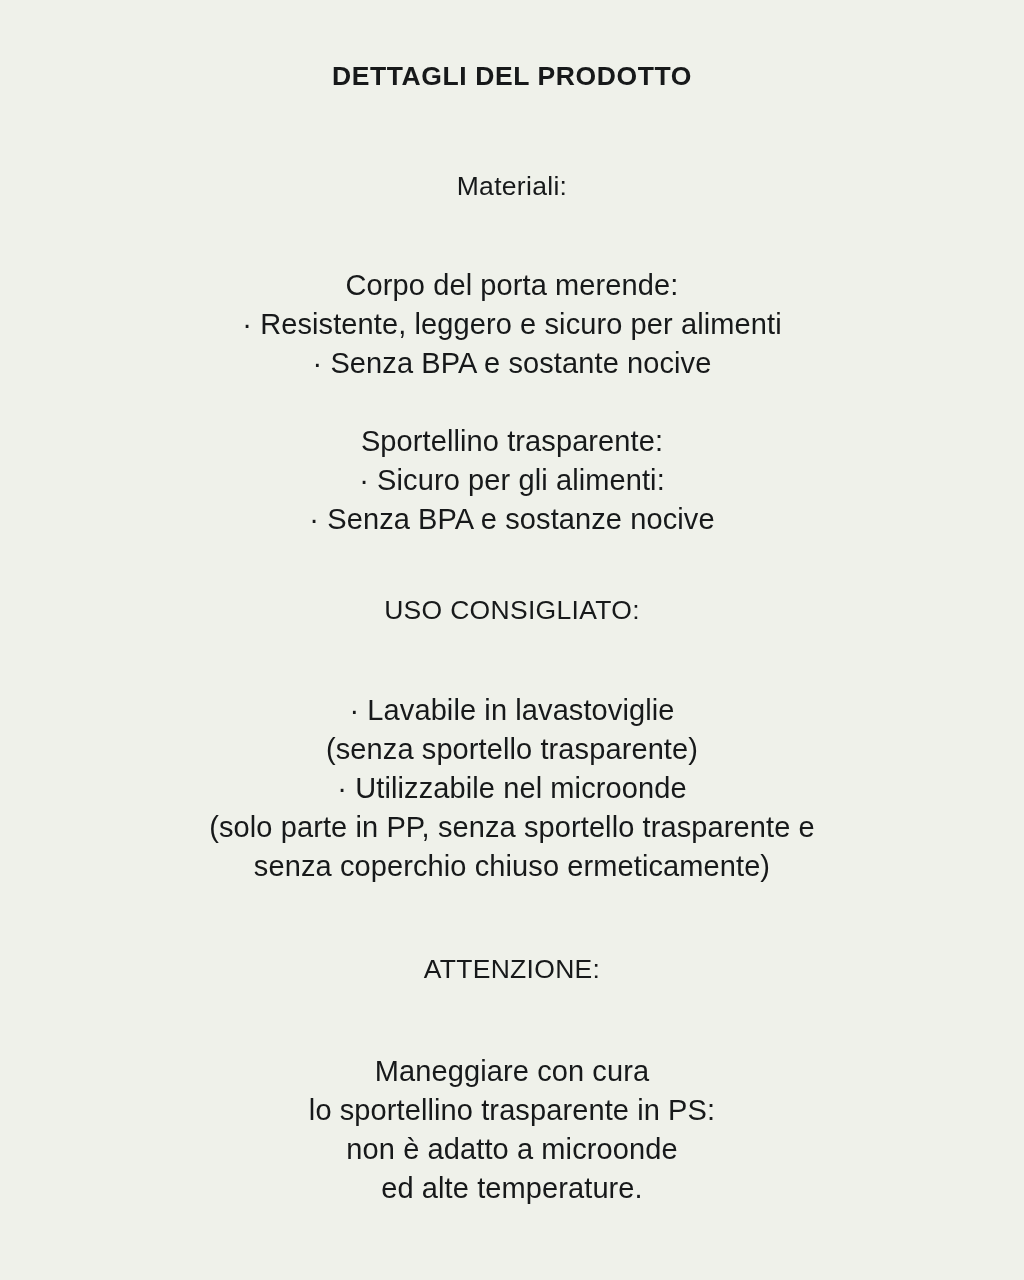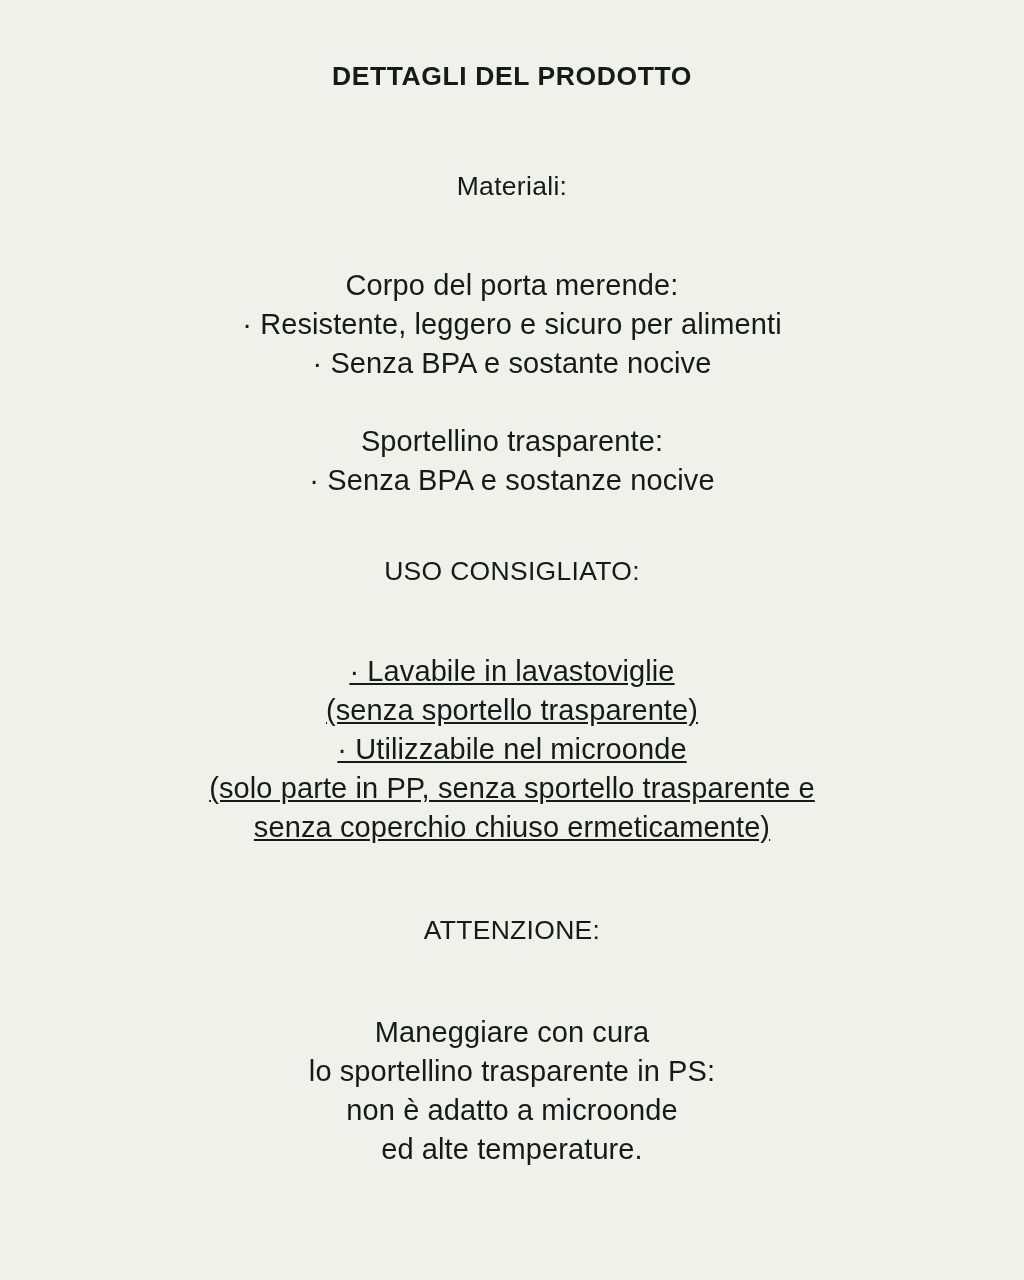--- a/index.html
+++ b/index.html
@@ -53,40 +53,41 @@
   .block {
     font-size: 29px;
     font-weight: 400;
     line-height: 39px;
     letter-spacing: 0.1px;
   }
   .block .line { display: block; white-space: nowrap; }
 
   .block-materials-body  { margin-top: 44px; }
   .block-materials-lid   { margin-top: 39px; }
-  .block-usage           { margin-top: 46px; text-decoration: underline; }
+  .block-usage           { margin-top: 46px; }
   .block-warning         { margin-top: 47px; }
 </style>
 </head>
 <body style="background: rgb(239, 241, 234); color: rgb(23, 25, 26);">
 
 <div class="sheet">
 
   <h1 class="doc-title">DETTAGLI DEL PRODOTTO</h1>
 
   <h2 class="section-heading heading-materiali">Materiali:</h2>
 
   <div class="block block-materials-body">
     <span class="line">Corpo del porta merende:</span>
     <span class="line">· Resistente, leggero e sicuro per alimenti</span>
     <span class="line">· Senza BPA e sostante nocive</span>
   </div>
 
   <div class="block block-materials-lid">
     <span class="line">Sportellino trasparente:</span>
+    <span class="line">· Sicuro per gli alimenti:</span>
     <span class="line">· Senza BPA e sostanze nocive</span>
   </div>
 
   <h2 class="section-heading heading-uso">USO CONSIGLIATO:</h2>
 
   <div class="block block-usage">
     <span class="line">· Lavabile in lavastoviglie</span>
     <span class="line">(senza sportello trasparente)</span>
     <span class="line">· Utilizzabile nel microonde</span>
     <span class="line">(solo parte in PP, senza sportello trasparente e</span>

